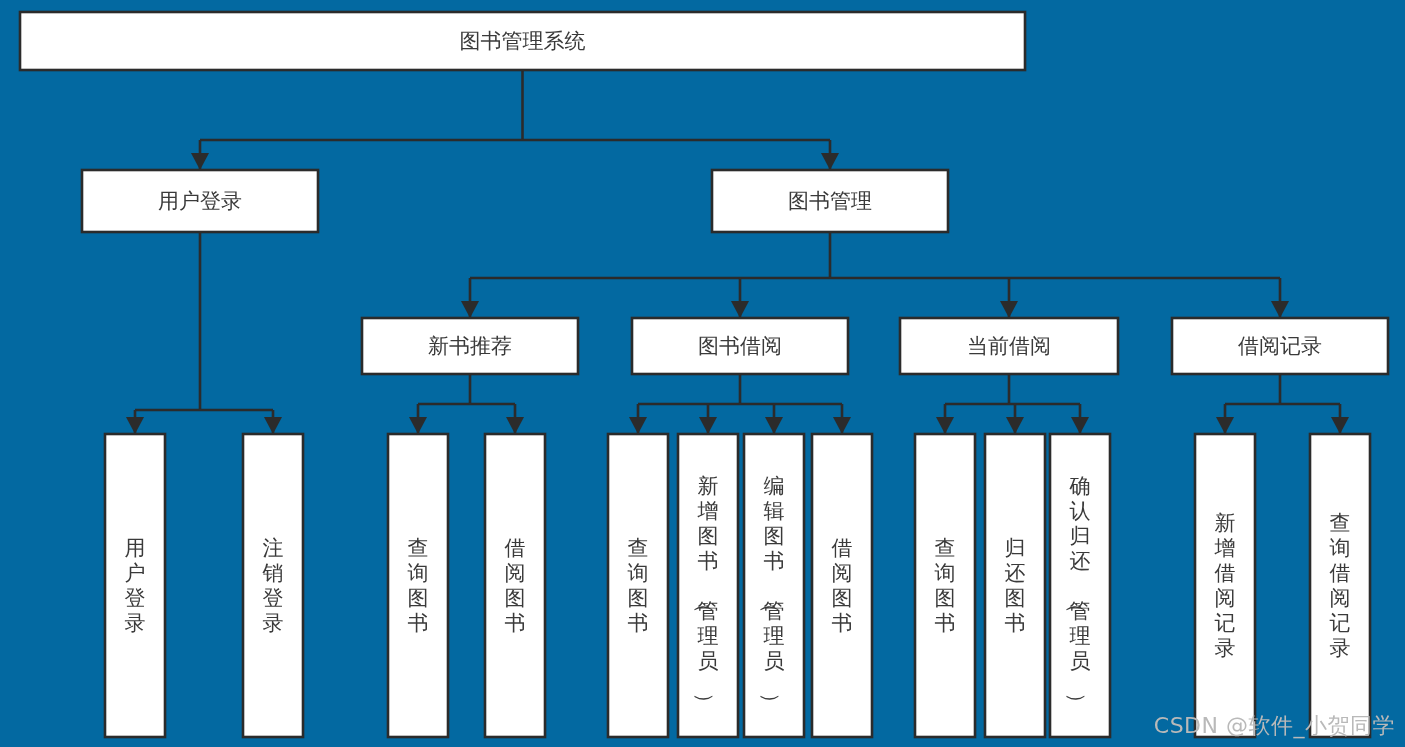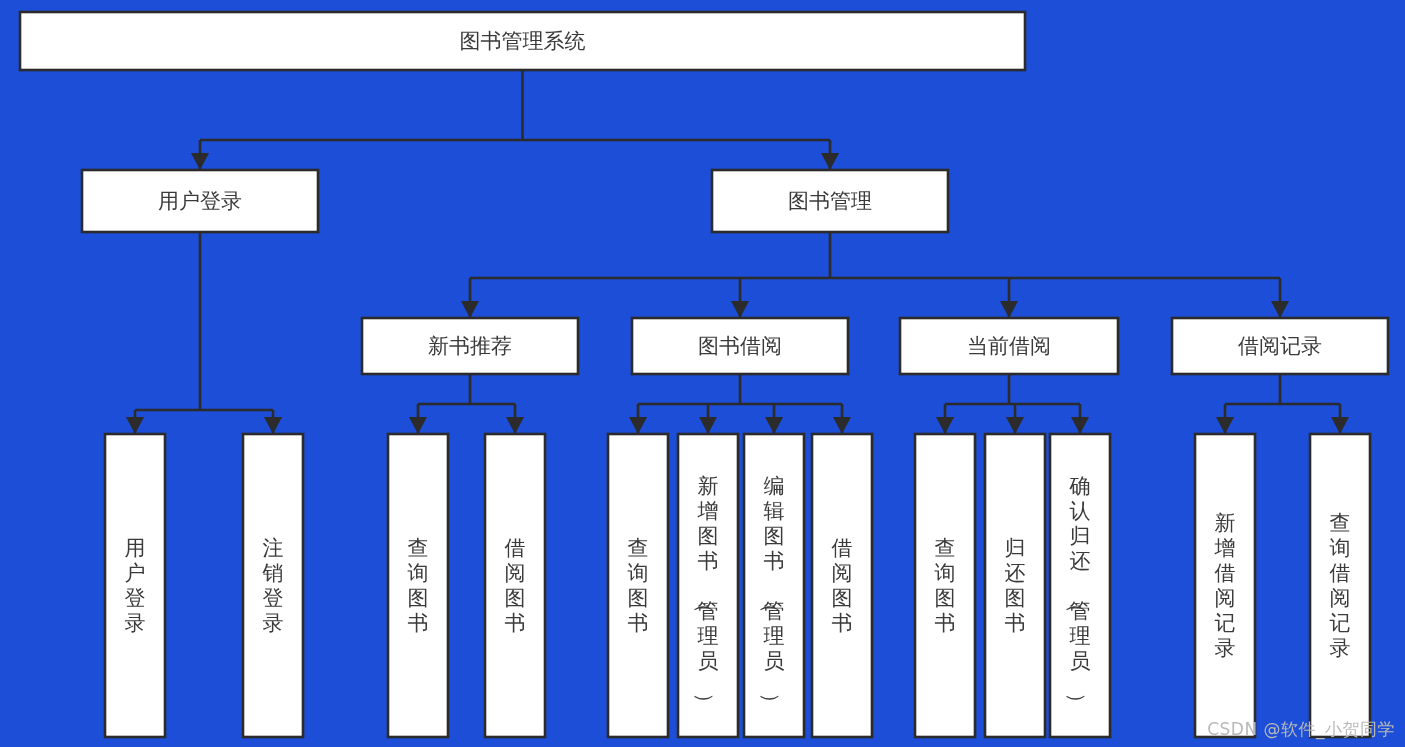--- a/index.html
+++ b/index.html
@@ -10,21 +10,21 @@
   body {
     width: 1405px;
     height: 747px;
     font-family: "DejaVu Sans", "Liberation Sans", sans-serif;
     overflow: hidden;
   }
   #diagram-root {
     position: relative;
     width: 1405px;
     height: 747px;
-    background: #1d4ed8;
+    background: #0369a1;
   }
   svg.tree-canvas {
     position: absolute;
     top: 0;
     left: 0;
     width: 1405px;
     height: 747px;
   }
   .node-box {
     fill: #ffffff;
@@ -52,21 +52,21 @@
     fill: #3a3a3a;
     font-family: "DejaVu Sans", "Liberation Sans", sans-serif;
     font-size: 21px;
     text-anchor: middle;
   }
   .watermark-text {
     position: absolute;
     right: 10px;
     bottom: 6px;
     font-family: "DejaVu Sans", "Liberation Sans", sans-serif;
-    font-size: 17px;
+    font-size: 22px;
     color: #b9b9b9;
     letter-spacing: 0.5px;
     white-space: nowrap;
     pointer-events: none;
   }
 </style>
 </head>
 <body>
 
 <div id="diagram-root">

